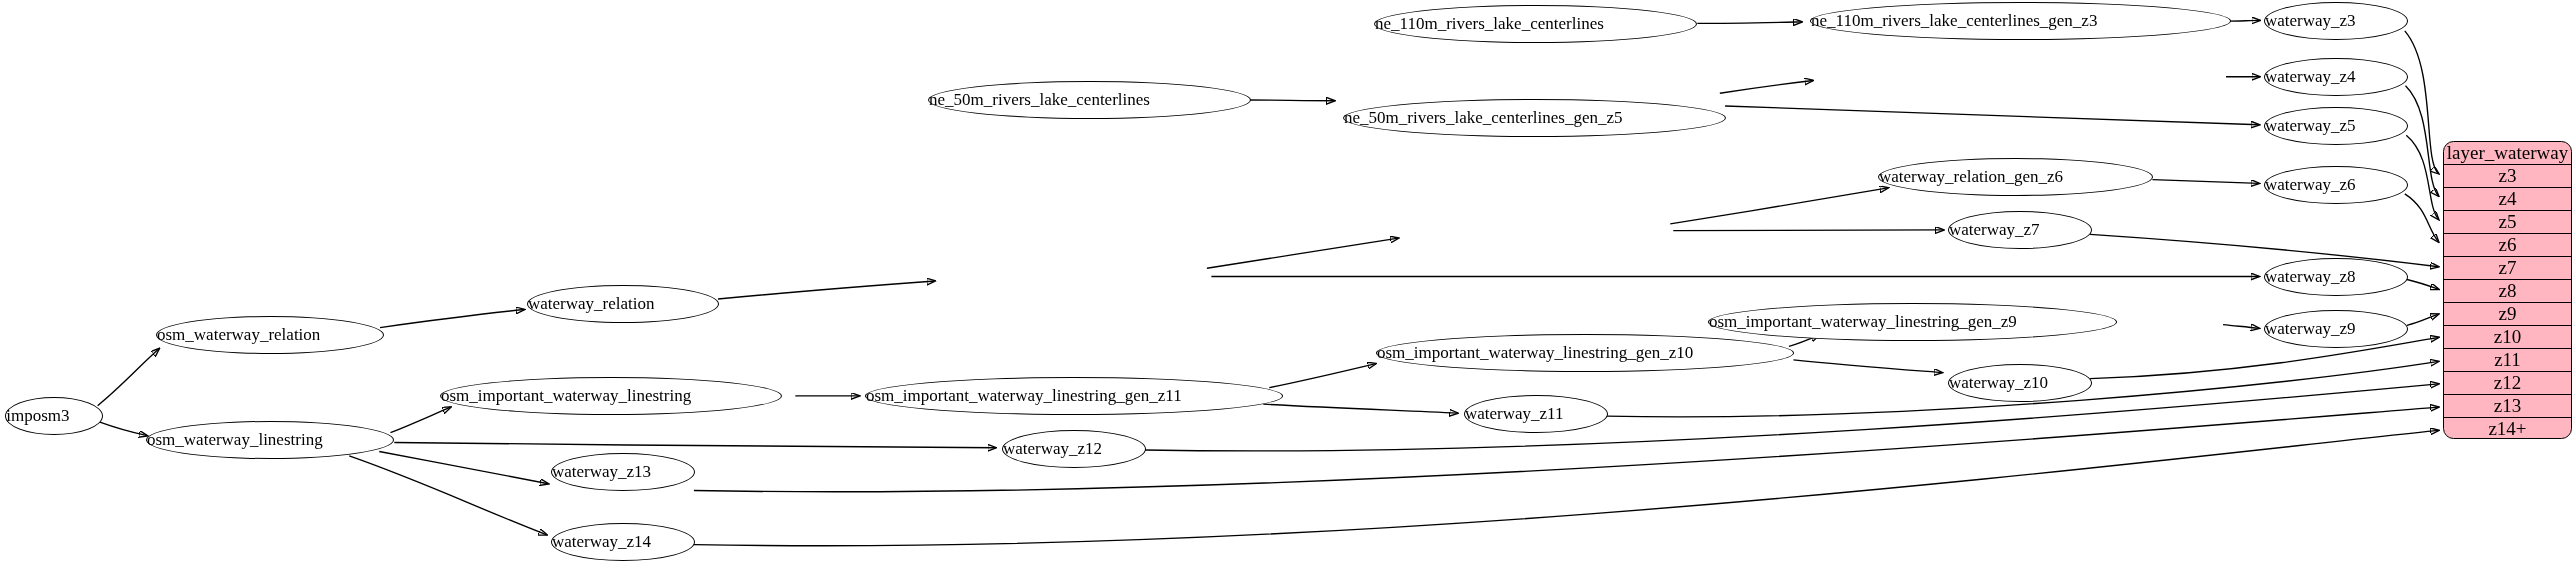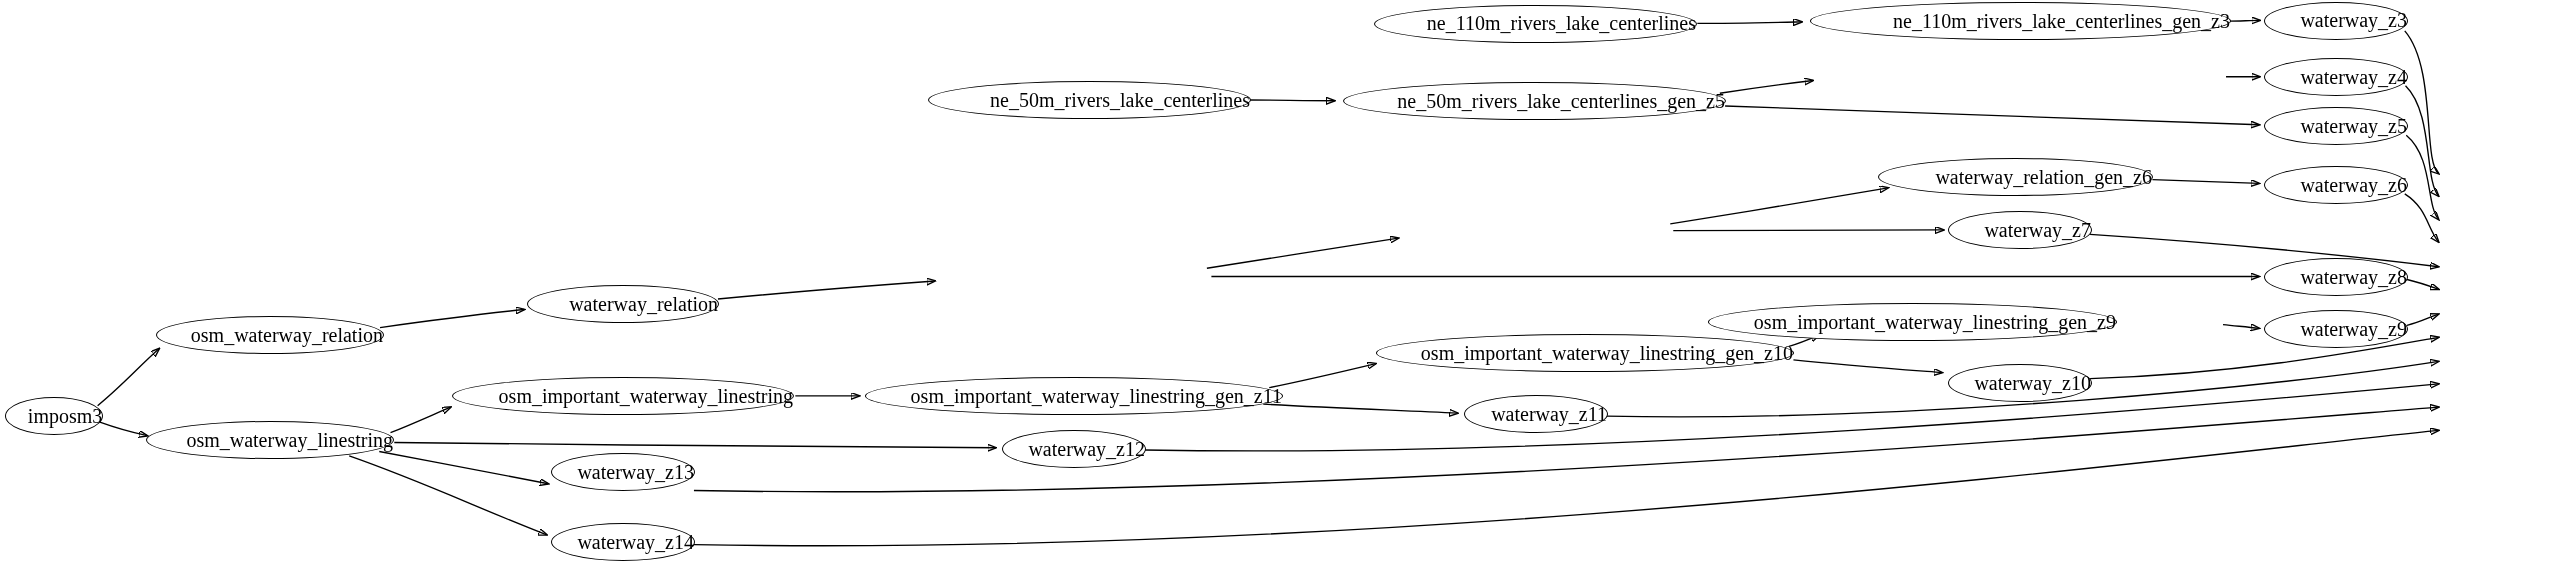--- a/index.html
+++ b/index.html
@@ -6,22 +6,22 @@
     --bg:#ffffff; --node-fill:#ffffff; --stroke:#000000;
     --table-fill:#ffb6c1; --text:#000000;
   }
   *{margin:0;padding:0;box-sizing:border-box;}
   html,body{width:2576px;height:565px;background:var(--bg);overflow:hidden;}
   .canvas{position:relative;width:2576px;height:565px;background:var(--bg);
           font-family:"Liberation Serif","DejaVu Serif",serif;color:var(--text);}
   svg.edges{position:absolute;left:0;top:0;width:2576px;height:565px;}
   svg.edges path{fill:none;stroke:var(--stroke);stroke-width:1.8px;}
   .node{position:absolute;border:1.5px solid var(--stroke);border-radius:50%;
-        background:var(--node-fill);display:flex;align-items:center;justify-content:flex-end;
-        font-size:20px;white-space:nowrap;}
+        background:var(--node-fill);display:flex;align-items:center;justify-content:flex-start;
+        font-size:17px;white-space:nowrap;}
   .rtable{position:absolute;left:2443px;top:141px;width:129px;height:298px;
           background:var(--table-fill);border:1.5px solid var(--stroke);border-radius:10.5px;
           display:flex;flex-direction:column;overflow:hidden;}
   .rtable .cell{flex:1;display:flex;align-items:center;justify-content:center;
           font-size:19px;border-top:1.2px solid var(--stroke);}
   .rtable .cell:first-child{border-top:none;}
 </style>
 </head>
 <body>
 
@@ -77,39 +77,39 @@
     </div>
   <div class="node" style="left:156px;top:316px;width:228px;height:38px">
       <span>osm_waterway_relation</span>
     </div>
   <div class="node" style="left:527px;top:285px;width:192px;height:38px">
       <span>waterway_relation</span>
     </div>
   <div class="node" style="left:146px;top:421px;width:248px;height:38px">
       <span>osm_waterway_linestring</span>
     </div>
-  <div class="node" style="left:452px;top:377px;width:342px;height:38px">
+  <div class="node" style="left:440px;top:377px;width:342px;height:38px">
       <span>osm_important_waterway_linestring</span>
     </div>
   <div class="node" style="left:551px;top:453px;width:144px;height:38px">
       <span>waterway_z13</span>
     </div>
   <div class="node" style="left:551px;top:523px;width:144px;height:38px">
       <span>waterway_z14</span>
     </div>
   <div class="node" style="left:865px;top:377px;width:418px;height:38px">
       <span>osm_important_waterway_linestring_gen_z11</span>
     </div>
   <div class="node" style="left:1002px;top:430px;width:144px;height:38px">
       <span>waterway_z12</span>
     </div>
   <div class="node" style="left:928px;top:81px;width:323px;height:38px">
       <span>ne_50m_rivers_lake_centerlines</span>
     </div>
-  <div class="node" style="left:1343px;top:82px;width:383px;height:38px">
+  <div class="node" style="left:1343px;top:99px;width:383px;height:38px">
       <span>ne_50m_rivers_lake_centerlines_gen_z5</span>
     </div>
   <div class="node" style="left:1374px;top:4.5px;width:323px;height:38px">
       <span>ne_110m_rivers_lake_centerlines</span>
     </div>
   <div class="node" style="left:1464px;top:395px;width:144px;height:38px">
       <span>waterway_z11</span>
     </div>
   <div class="node" style="left:1376px;top:334px;width:418px;height:38px">
       <span>osm_important_waterway_linestring_gen_z10</span>
@@ -141,15 +141,30 @@
   <div class="node" style="left:2264px;top:166px;width:144px;height:38px">
       <span>waterway_z6</span>
     </div>
   <div class="node" style="left:2264px;top:258px;width:144px;height:38px">
       <span>waterway_z8</span>
     </div>
   <div class="node" style="left:2264px;top:310px;width:144px;height:38px">
       <span>waterway_z9</span>
     </div>
 
+  <div class="rtable">
+    <div class="cell">layer_waterway</div>
+    <div class="cell">z3</div>
+    <div class="cell">z4</div>
+    <div class="cell">z5</div>
+    <div class="cell">z6</div>
+    <div class="cell">z7</div>
+    <div class="cell">z8</div>
+    <div class="cell">z9</div>
+    <div class="cell">z10</div>
+    <div class="cell">z11</div>
+    <div class="cell">z12</div>
+    <div class="cell">z13</div>
+    <div class="cell">z14+</div>
+  </div>
 
 </div>
 
 
 </body></html>

